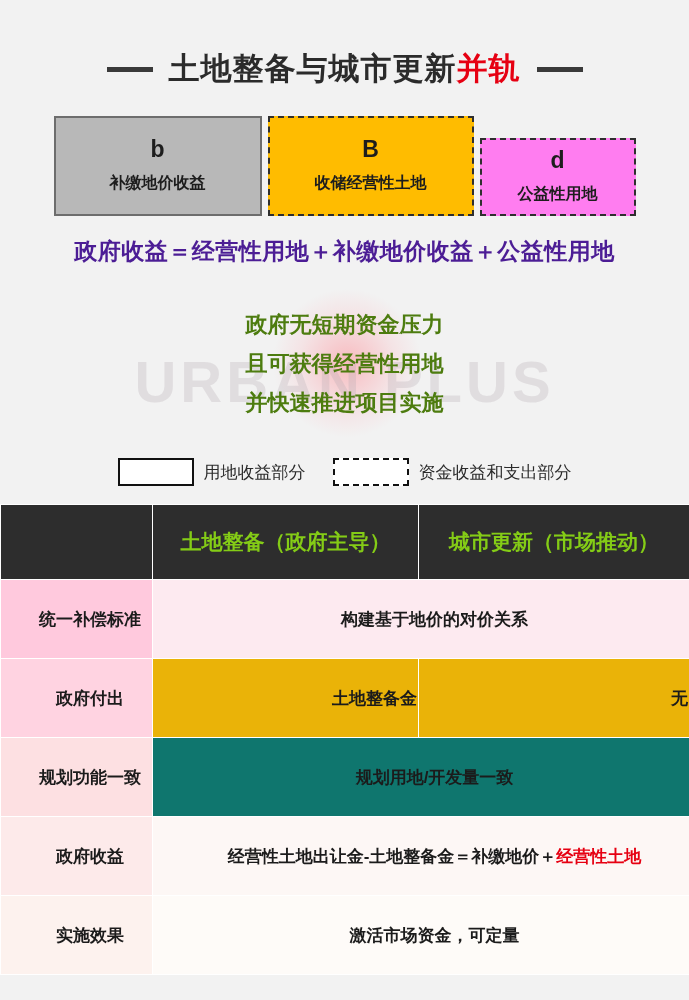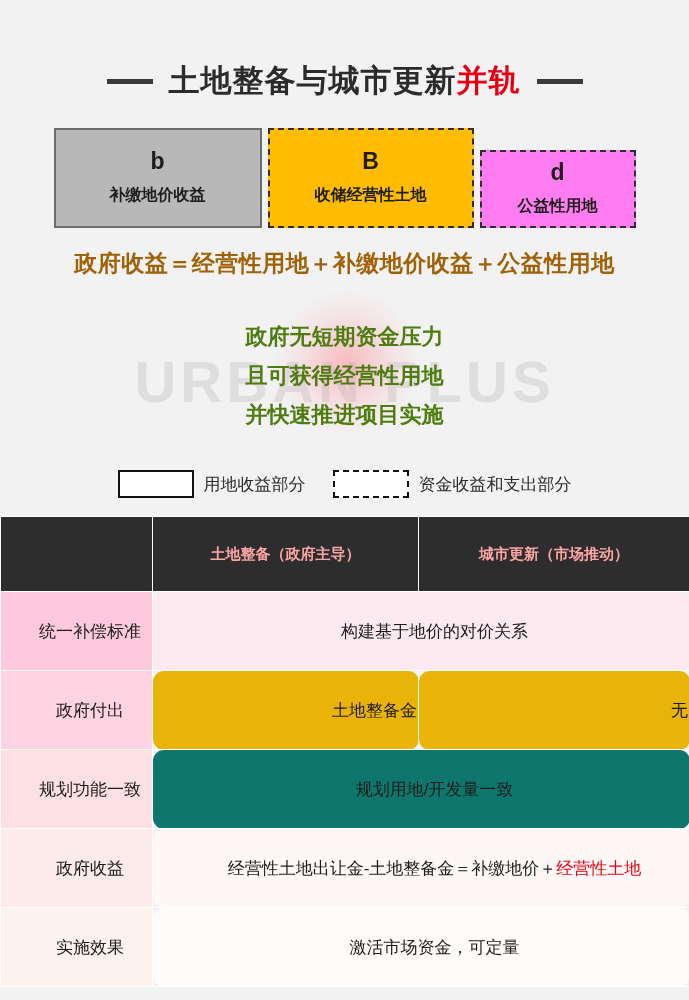--- a/index.html
+++ b/index.html
@@ -14,21 +14,21 @@
     overflow: hidden;
     position: relative;
   }
 
   
   .title-row {
     display: flex;
     align-items: center;
     justify-content: center;
     gap: 16px;
-    padding-top: 60px;
+    padding-top: 48px;
   }
   .title-rule {
     width: 46px;
     height: 5px;
     background: #3a3a3a;
   }
   .title-text {
     font-size: 31px;
     font-weight: bold;
     color: #2b2b2b;
@@ -111,21 +111,21 @@
     margin-bottom: 0;
     align-self: flex-start;
     height: 78px;
   }
 
   
   .formula {
     text-align: center;
     font-size: 23px;
     font-weight: bold;
-    color: #a16207;
+    color: #4c1d95;
     margin-top: 20px;
     letter-spacing: 0.5px;
   }
 
   
   .statements {
     position: relative;
     text-align: center;
     margin-top: 38px;
     z-index: 2;
@@ -169,45 +169,44 @@
     border-collapse: collapse;
     table-layout: fixed;
   }
   table.matrix th, table.matrix td {
     border: 1px solid #ffffff;
     text-align: center;
     vertical-align: middle;
   }
   table.matrix thead th {
     background: #2d2d2d;
-    color: #fca5a5;
-    font-size: 15px;
+    color: #84cc16;
+    font-size: 21px;
     font-weight: bold;
     height: 72px;
   }
   table.matrix thead th.corner {
     background: #2d2d2d;
   }
   col.c1 { width: 152px; }
   col.c2 { width: 266px; }
   col.c3 { width: 271px; }
 
   table.matrix tbody td {
     height: 76px;
     font-size: 17px;
-    font-weight: normal;
+    font-weight: bold;
     color: #1b1b1b;
     padding-left: 28px;
   }
   td.label {
     background: #ffd3e4;
   }
   td.cell {
     background: #fdeef1;
-    border-radius: 11px;
   }
   tr.r1 td.label { background: #ffc9dd; }
   tr.r1 td.cell  { background: #fdeaf0; }
   tr.r2 td.label { background: #ffd3e1; }
   tr.r2 td.cell  { background: #eab308; text-align: right; }
   tr.r3 td.label { background: #fde0e2; text-align: center; }
   tr.r3 td.cell  { background: #0f766e; margin-left: 48px; }
   tr.r4 td.label { background: #fdeaea; }
   tr.r4 td.cell  { background: #fdf7f5; }
   tr.r5 td.label { background: #fdf2ee; }

